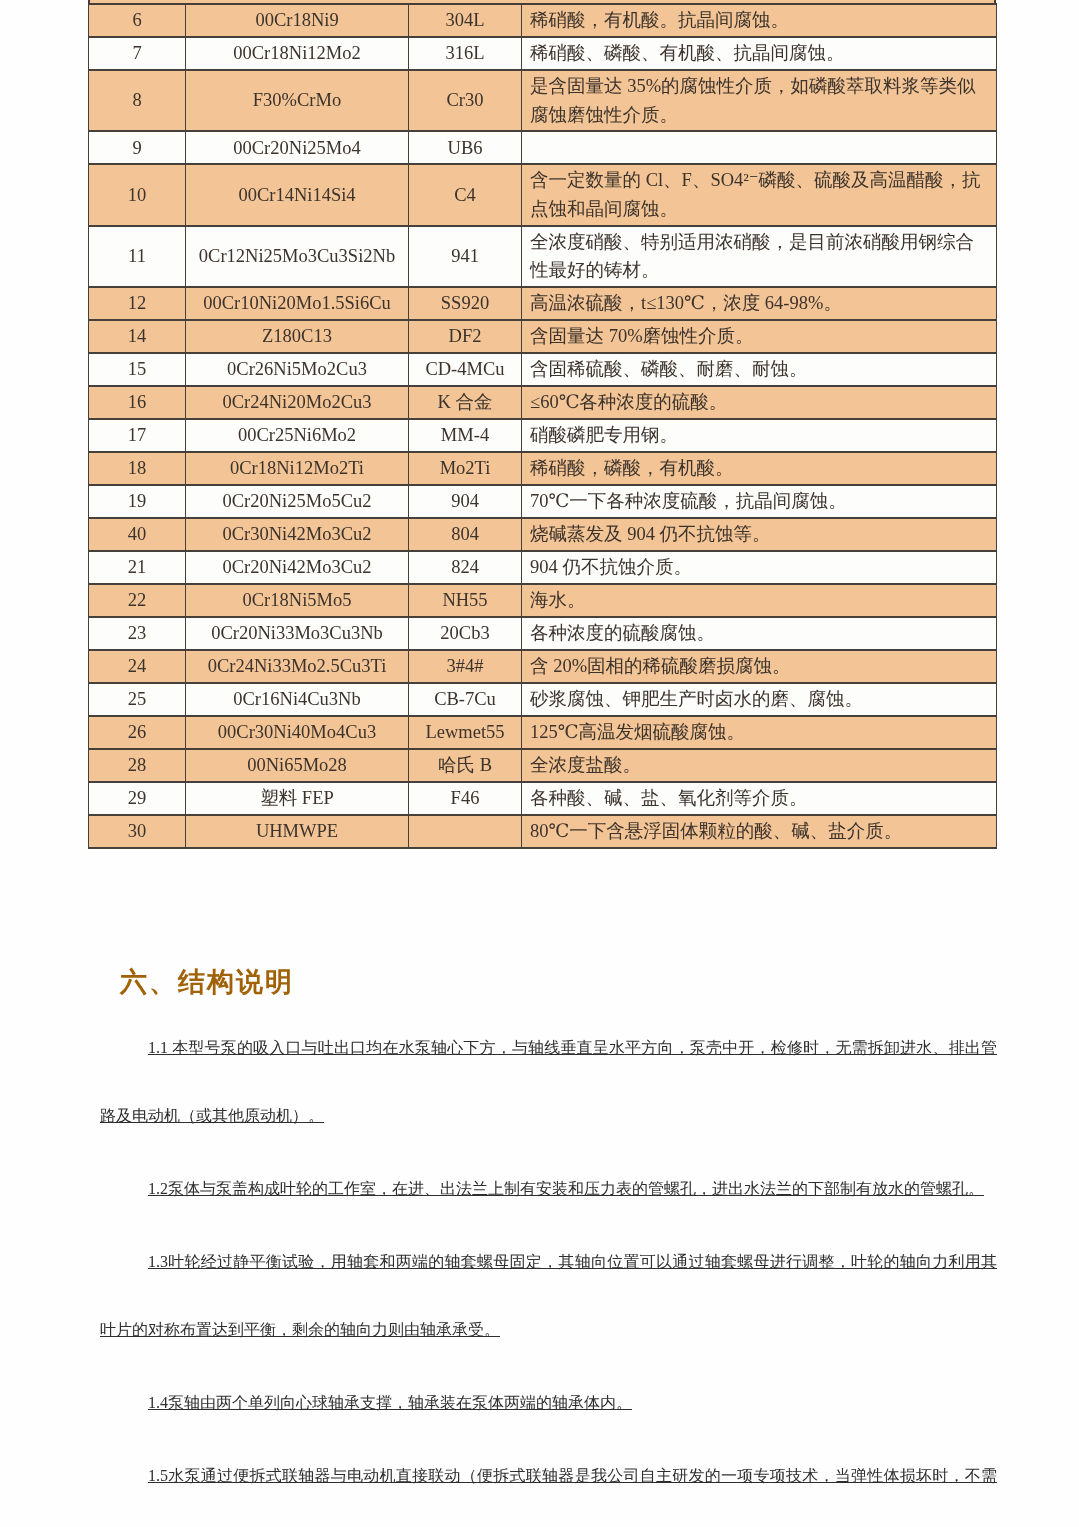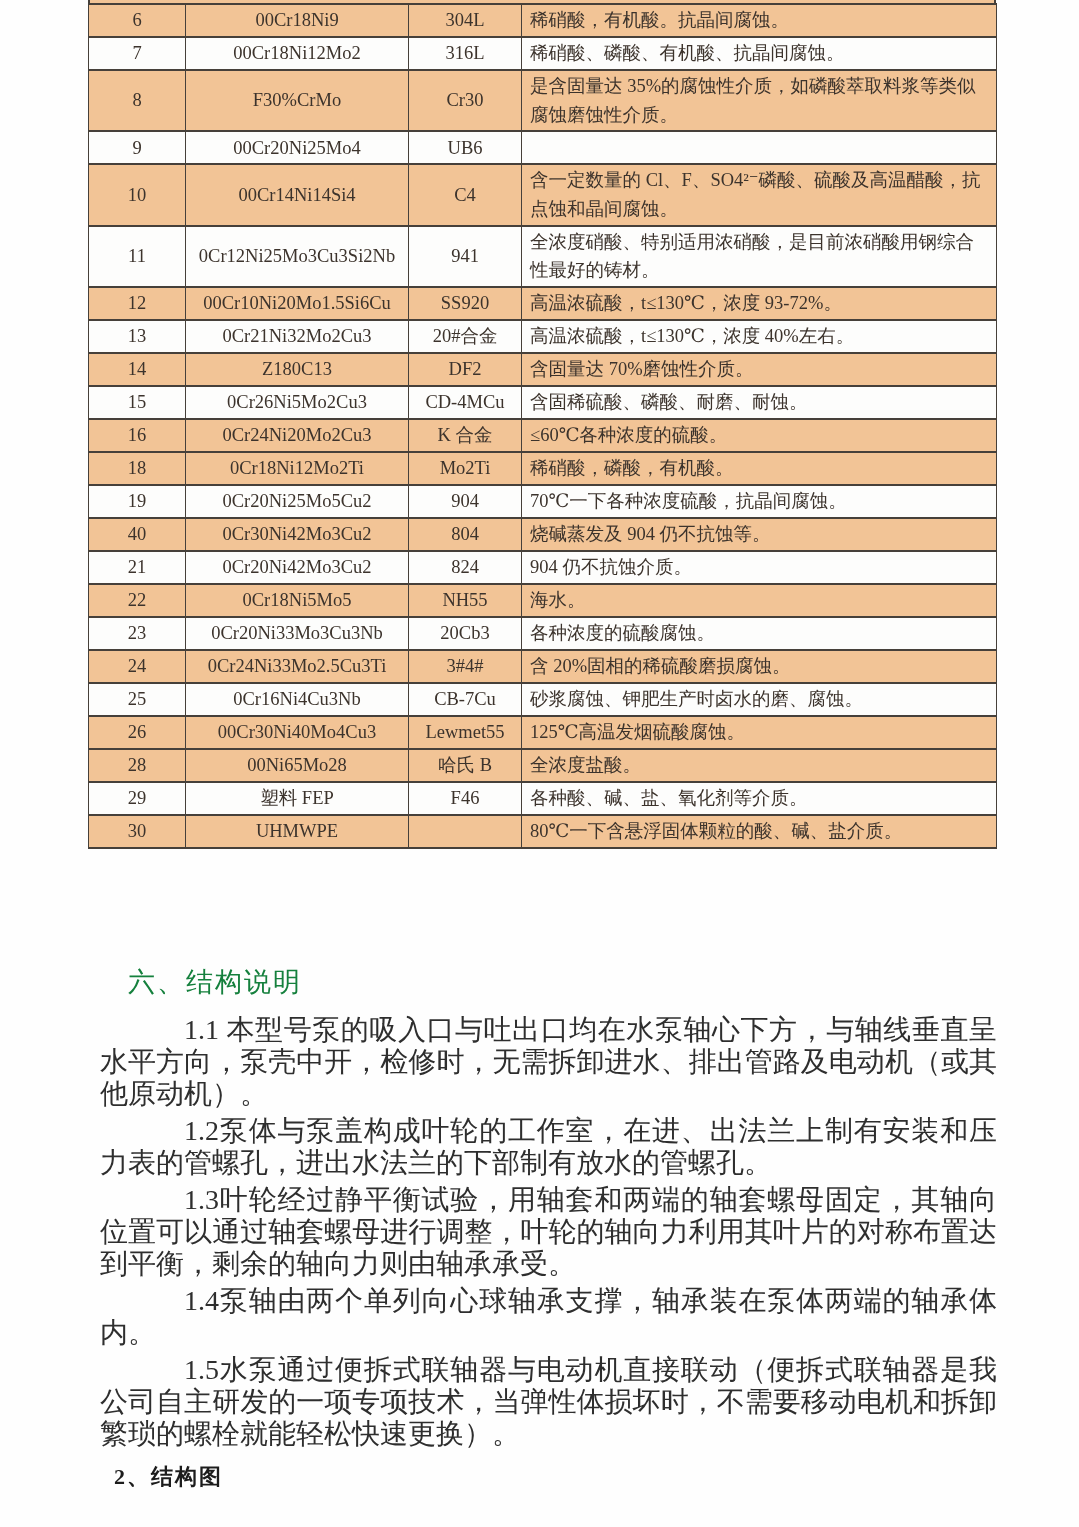--- a/index.html
+++ b/index.html
@@ -59,32 +59,33 @@
   .content {
     position: absolute;
     left: 0;
     top: 950px;
     width: 1079px;
     padding: 0 82px 0 100px;
     color: #2a2a2a;
   }
   .sec-heading {
     font-size: 27px;
-    font-weight: normal;
-    color: #15803d;
-    margin: 14px 0 14px 28px;
+    font-weight: bold;
+    color: #a16207;
+    margin: 14px 0 14px 20px;
     letter-spacing: 2px;
   }
   .paragraphs p {
-    font-size: 28px;
-    line-height: 32px;
+    font-size: 16px;
+    line-height: 68px;
     text-align: justify;
     text-indent: 3em;
     margin-bottom: 5px;
     color: #2e2e2e;
+    text-decoration: underline;
   }
   .sub-heading {
     font-size: 22px;
     font-weight: bold;
     color: #1c1c1c;
     margin: 12px 0 0 14px;
     letter-spacing: 2px;
   }
 </style>
 </head>
@@ -135,45 +136,45 @@
           <tr class="white">
             <td class="col-no">11</td>
             <td class="col-material">0Cr12Ni25Mo3Cu3Si2Nb</td>
             <td class="col-code">941</td>
             <td class="col-desc">全浓度硝酸、特别适用浓硝酸，是目前浓硝酸用钢综合性最好的铸材。</td>
           </tr>
           <tr class="peach">
             <td class="col-no">12</td>
             <td class="col-material">00Cr10Ni20Mo1.5Si6Cu</td>
             <td class="col-code">SS920</td>
-            <td class="col-desc">高温浓硫酸，t≤130℃，浓度 93-72%。</td>
-          </tr>
-          <tr class="white">
-            <td class="col-no">13</td>
-            <td class="col-material">0Cr21Ni32Mo2Cu3</td>
-            <td class="col-code">20#合金</td>
-            <td class="col-desc">高温浓硫酸，t≤130℃，浓度 40%左右。</td>
+            <td class="col-desc">高温浓硫酸，t≤130℃，浓度 64-98%。</td>
           </tr>
           <tr class="peach">
             <td class="col-no">14</td>
             <td class="col-material">Z180C13</td>
             <td class="col-code">DF2</td>
             <td class="col-desc">含固量达 70%磨蚀性介质。</td>
           </tr>
           <tr class="white">
             <td class="col-no">15</td>
             <td class="col-material">0Cr26Ni5Mo2Cu3</td>
             <td class="col-code">CD-4MCu</td>
             <td class="col-desc">含固稀硫酸、磷酸、耐磨、耐蚀。</td>
           </tr>
           <tr class="peach">
             <td class="col-no">16</td>
             <td class="col-material">0Cr24Ni20Mo2Cu3</td>
             <td class="col-code">K 合金</td>
             <td class="col-desc">≤60℃各种浓度的硫酸。</td>
+          </tr>
+          <tr class="white">
+            <td class="col-no">17</td>
+            <td class="col-material">00Cr25Ni6Mo2</td>
+            <td class="col-code">MM-4</td>
+            <td class="col-desc">硝酸磷肥专用钢。</td>
           </tr>
           <tr class="peach">
             <td class="col-no">18</td>
             <td class="col-material">0Cr18Ni12Mo2Ti</td>
             <td class="col-code">Mo2Ti</td>
             <td class="col-desc">稀硝酸，磷酸，有机酸。</td>
           </tr>
           <tr class="white">
             <td class="col-no">19</td>
             <td class="col-material">0Cr20Ni25Mo5Cu2</td>

